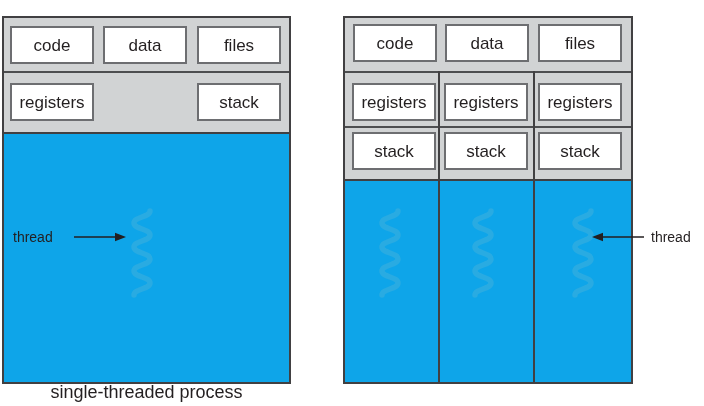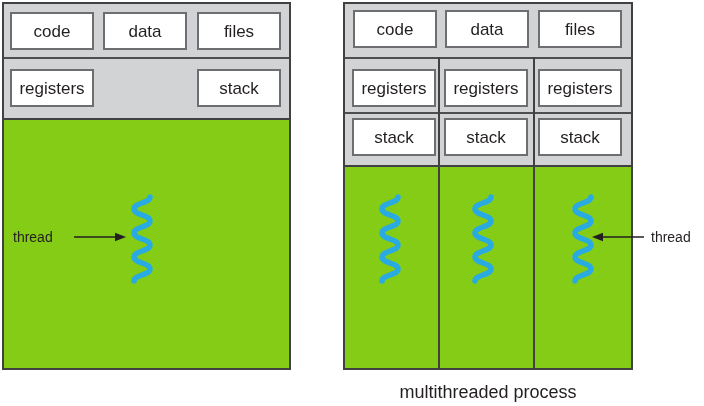--- a/index.html
+++ b/index.html
@@ -8,23 +8,23 @@
     position: relative;
     width: 704px;
     height: 406px;
     background: #ffffff;
     font-family: "Liberation Sans", sans-serif;
     color: #231f20;
     overflow: hidden;
   }
   .pbox {
     position: absolute;
-    top: 2px;
+    top: 16px;
     height: 368px;
-    background: #84cc16;
+    background: #0ea5e9;
     border: 2px solid #414042;
   }
   .pbox.left  { left: 2px;   width: 289px; }
   .pbox.right { left: 343px; width: 290px; }
   .grayband {
     position: absolute;
     left: 0; right: 0; top: 0;
     background: #d1d3d4;
     border-bottom: 2px solid #414042;
   }
@@ -104,20 +104,21 @@
       <path d="M20 4 c0 6 -16 6 -16 12 c0 6 16 6 16 12 c0 6 -16 6 -16 12 c0 6 16 6 16 12 c0 6 -16 6 -16 12 c0 6 16 6 16 12 c0 6 -16 6 -16 12" fill="none" stroke="#29abe2" stroke-width="5.5" stroke-linecap="round"></path>
     </svg>
   </div>
 
   <div class="annot-label" style="left:13px; top:227px;">thread</div>
   <svg class="arrow" style="left:74px; top:232px;" viewBox="0 0 52 10">
     <line x1="0" y1="5" x2="42" y2="5" stroke="#231f20" stroke-width="1.7"></line>
     <polygon points="41,0.8 52,5 41,9.2" fill="#231f20"></polygon>
   </svg>
 
+  <div class="caption left">single-threaded process</div>
 
   <div class="pbox right">
     <div class="grayband right-h"></div>
     <div class="hline" style="top:53px;"></div>
     <div class="hline" style="top:108px;"></div>
     <div class="vline" style="left:93px;"></div>
     <div class="vline" style="left:188px;"></div>
 
     <div class="mbox" style="left:8px; top:6px;">
       <span>code</span>
@@ -159,15 +160,14 @@
       <path d="M20 4 c0 6 -16 6 -16 12 c0 6 16 6 16 12 c0 6 -16 6 -16 12 c0 6 16 6 16 12 c0 6 -16 6 -16 12 c0 6 16 6 16 12 c0 6 -16 6 -16 12" fill="none" stroke="#29abe2" stroke-width="5.5" stroke-linecap="round"></path>
     </svg>
   </div>
 
   <svg class="arrow" style="left:592px; top:232px;" viewBox="0 0 52 10">
     <polygon points="11,0.8 0,5 11,9.2" fill="#231f20"></polygon>
     <line x1="10" y1="5" x2="52" y2="5" stroke="#231f20" stroke-width="1.7"></line>
   </svg>
   <div class="annot-label" style="left:651px; top:227px;">thread</div>
 
-  <div class="caption right">multithreaded process</div>
 
 </div>
 
 </body></html>

